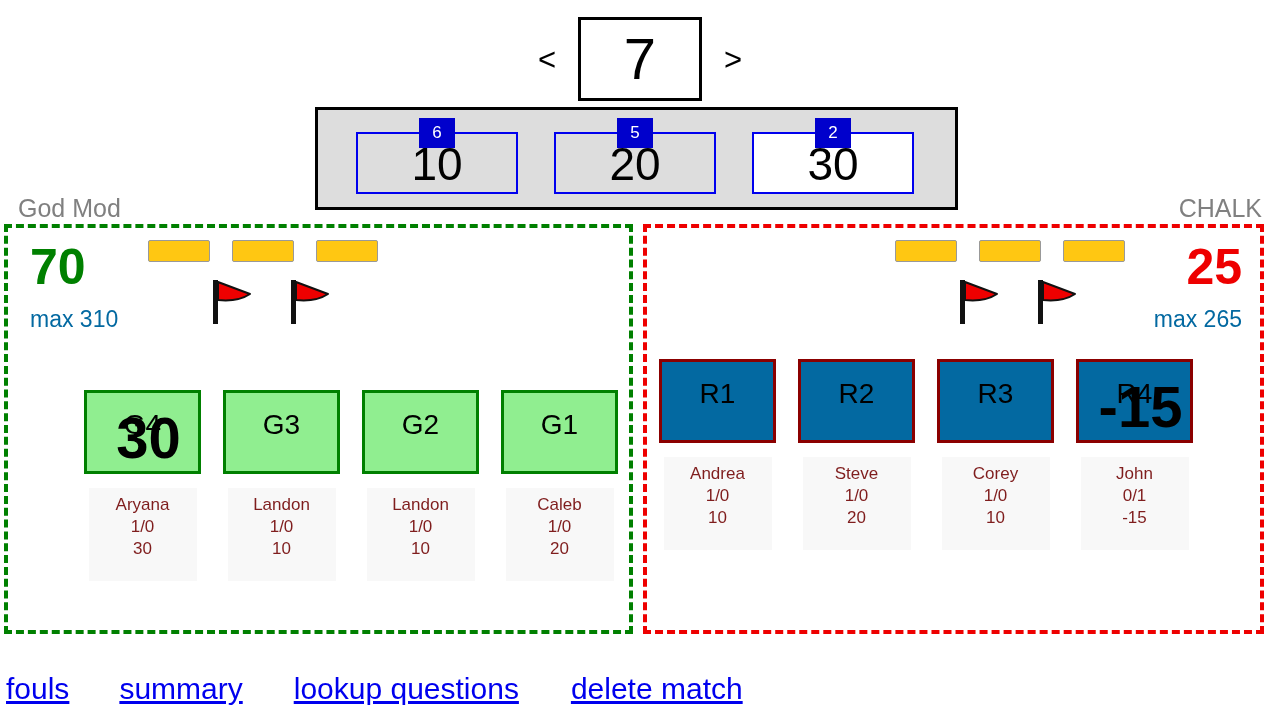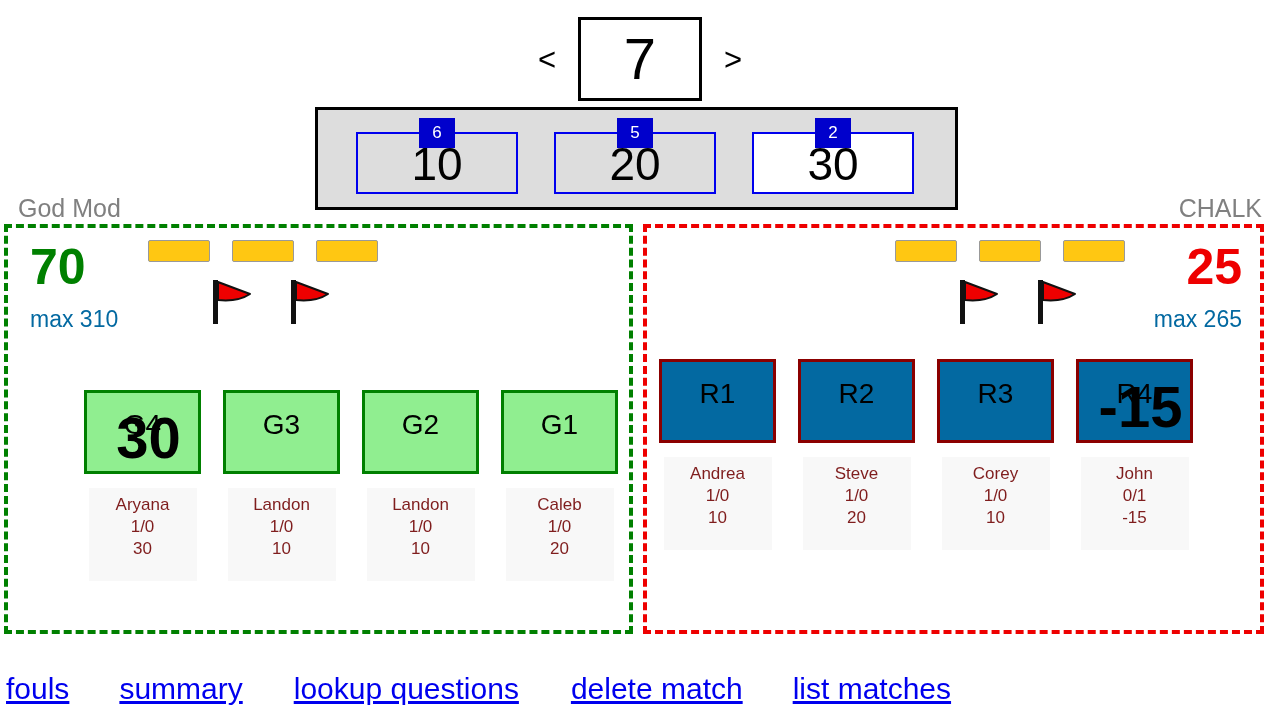--- a/index.html
+++ b/index.html
@@ -447,14 +447,13 @@
     </div>
 
   </div>
 </div>
 
 <div id="bottom-links">
   <a id="link-fouls" href="#">fouls</a>
   <a id="link-summary" href="#">summary</a>
   <a id="link-lookup-questions" href="#">lookup questions</a>
   <a id="link-delete-match" href="#">delete match</a>
-  <a id="link-list-matches" href="#">list matches</a>
 </div>
 
 </body></html>

